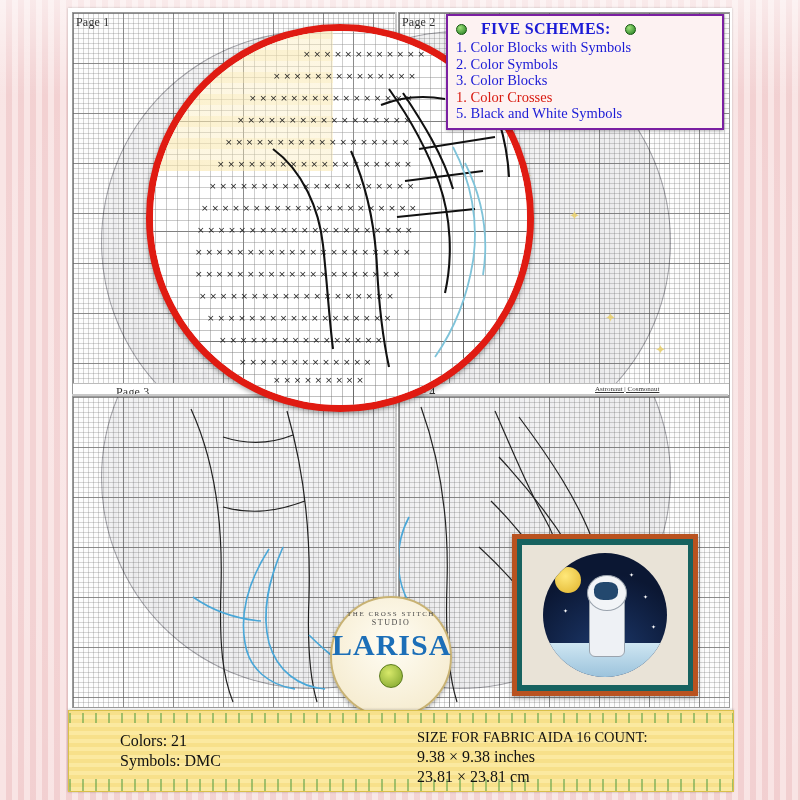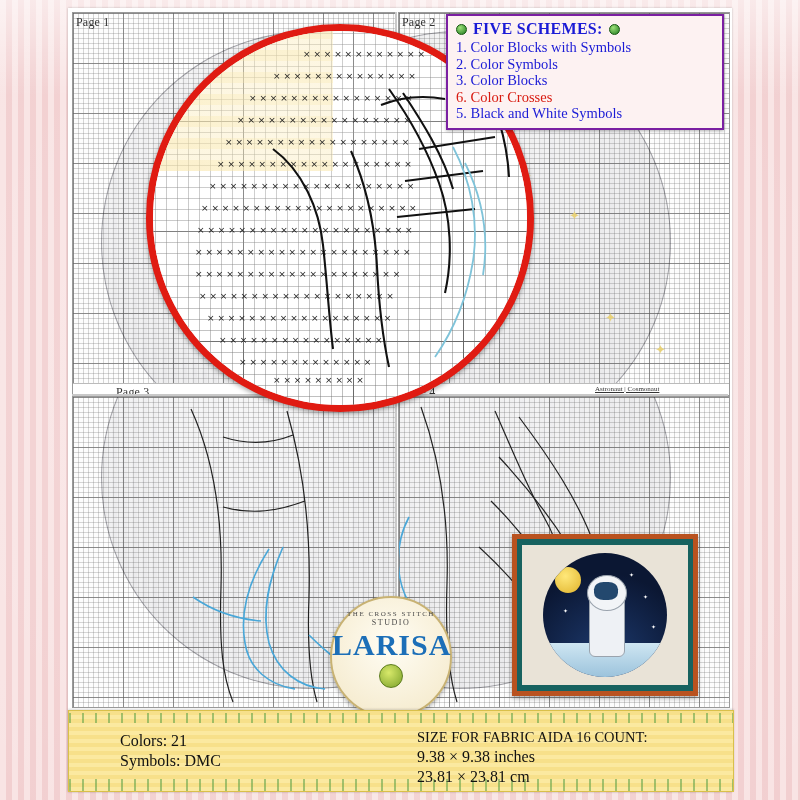--- a/index.html
+++ b/index.html
@@ -84,21 +84,21 @@
   #legend{
     position:absolute;right:8px;top:6px;width:258px;
     background:#fdf2f2;border:2px solid #7b1fa2;
     padding:4px 8px 6px 8px;
     box-shadow:0 1px 3px rgba(0,0,0,.3);
   }
   #legend h3{
     margin:0 0 1px 0;font-size:16px;color:#1b1bd6;letter-spacing:.3px;
     font-family:"Liberation Serif",serif;
   }
-  #legend .hdrow{display:flex;align-items:center;gap:6px;}
+  #legend .hdrow{display:flex;align-items:center;gap:14px;}
   #legend ol{margin:0;padding:0;list-style:none;}
   #legend li{font-size:14.5px;color:#1b1bd6;line-height:16.5px;white-space:nowrap;}
   #legend li.red{color:#d81a10;}
   .dot{
     width:9px;height:9px;border-radius:50%;
     background:radial-gradient(circle at 35% 30%,#9ee27a,#1f7a1f);
     display:inline-block;border:1px solid #14560f;
   }
   
   #infoband{
@@ -299,21 +299,21 @@
   <div id="legend">
     <div class="hdrow">
       <span class="dot"></span>
       <h3>FIVE SCHEMES:</h3>
       <span class="dot"></span>
     </div>
     <ol>
       <li>1. Color Blocks with Symbols</li>
       <li>2. Color Symbols</li>
       <li>3. Color Blocks</li>
-      <li class="red">6. Color Crosses</li>
+      <li class="red">1. Color Crosses</li>
       <li>5. Black and White Symbols</li>
     </ol>
   </div>
 
   <div id="preview">
     <div class="inner">
       <div class="mat">
         <div class="circle">
           <div class="moon"></div>
           <span class="star" style="left:86px;top:18px;">✦</span>

